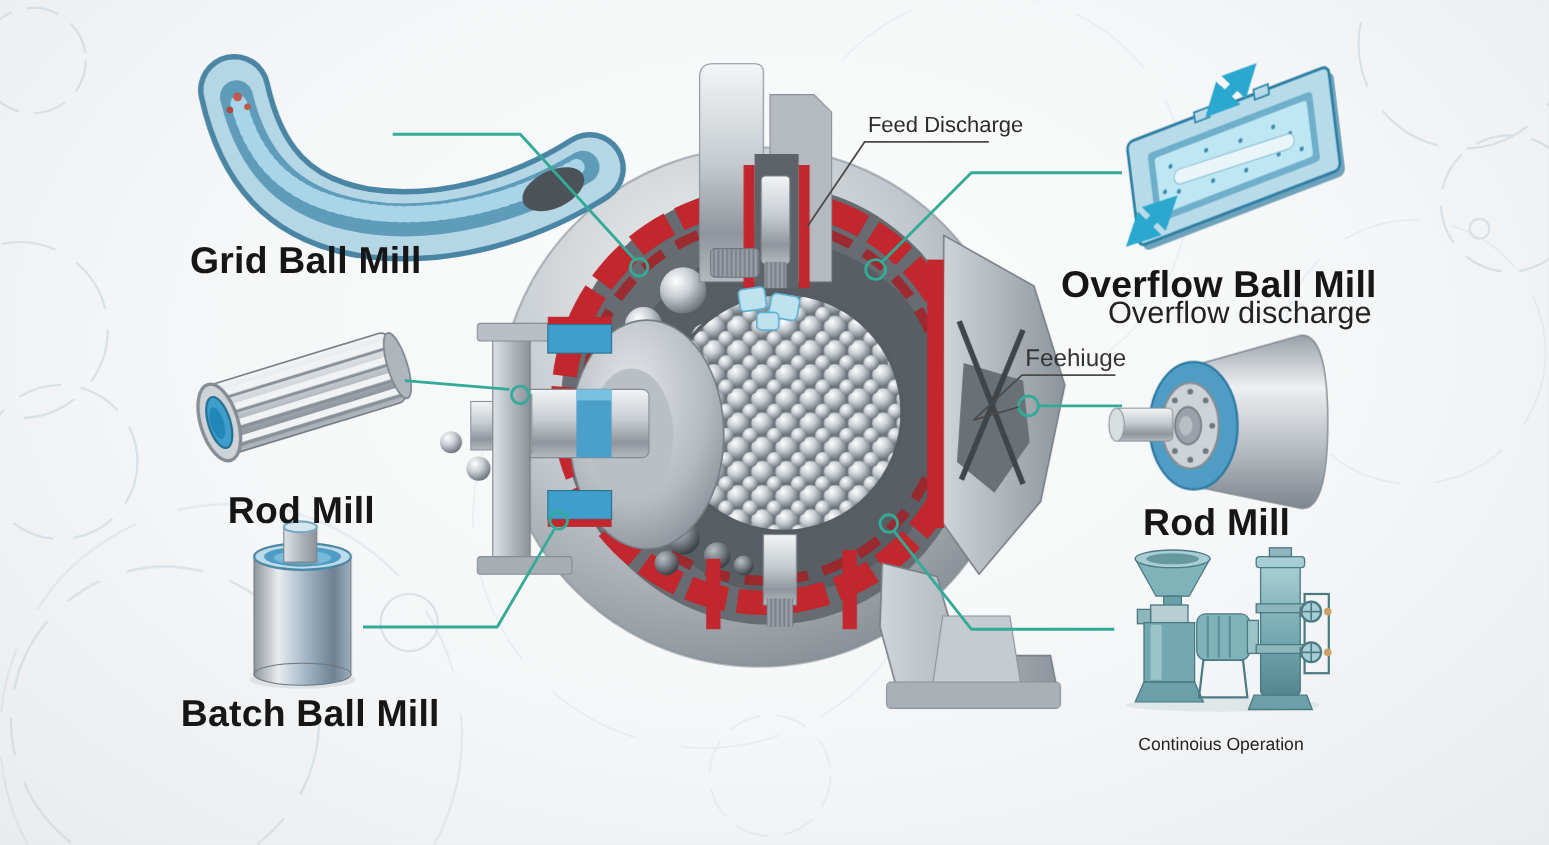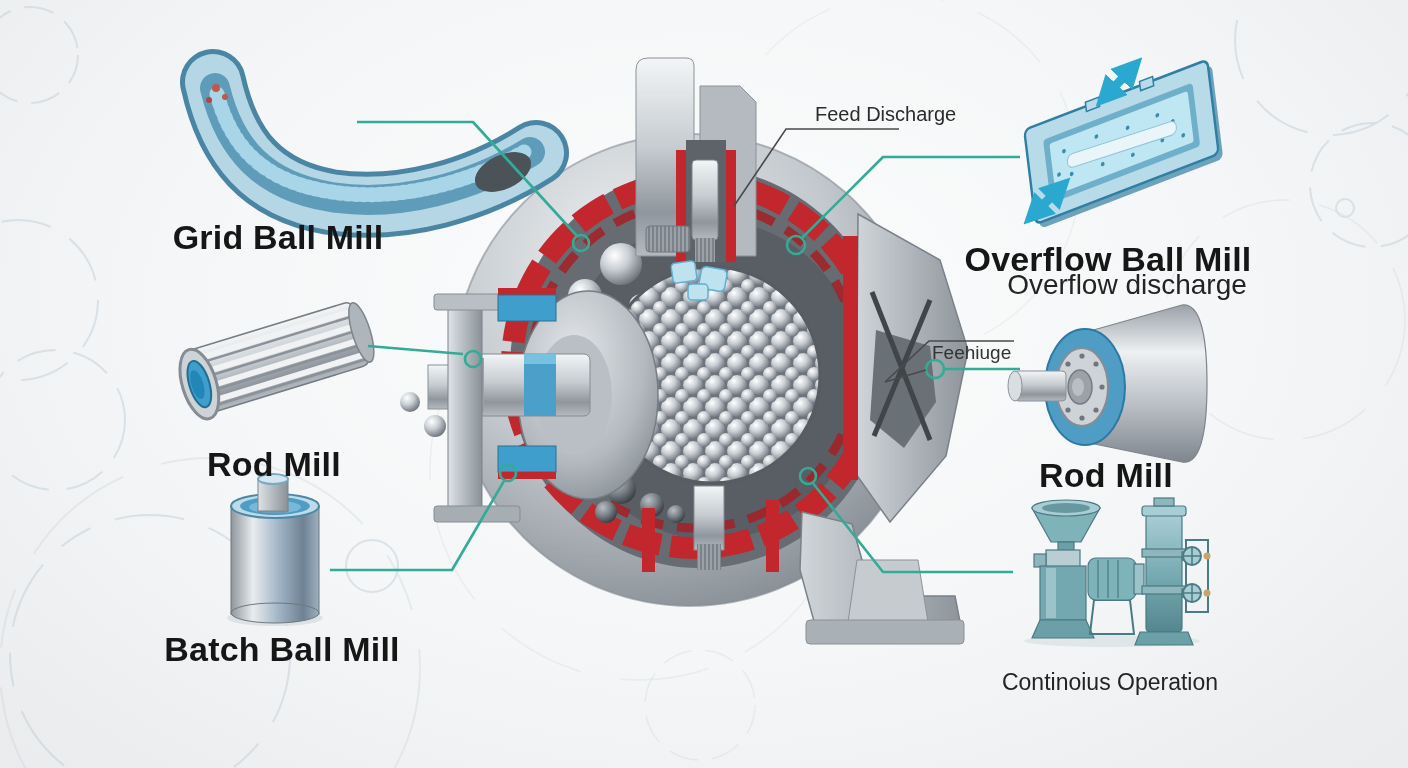--- a/index.html
+++ b/index.html
@@ -13,21 +13,21 @@
     position:absolute;transform:translateX(-50%);
     font-weight:700;font-size:34px;color:#161616;white-space:nowrap;letter-spacing:.2px;
   }
   .sub{
     position:absolute;transform:translateX(-50%);
     font-weight:400;font-size:28px;color:#232323;white-space:nowrap;
   }
   .ann{
     position:absolute;font-weight:400;font-size:20px;color:#2b2b2b;white-space:nowrap;
   }
-  .ann.small{font-size:19px;color:#333;margin-top:29px;}
+  .ann.small{font-size:22px;color:#333;}
   .title{
     position:absolute;left:703px;top:616px;transform:translateX(-50%);
     text-align:center;color:#1d3a5e;font-weight:700;font-size:36px;line-height:39px;letter-spacing:.6px;
     white-space:nowrap;
   }
 </style>
 </head>
 <body>
 
 <div class="stage">
@@ -368,21 +368,21 @@
     <path d="M1014,341 L929,341 L885,382 L926,370"></path>
   </g>
 </svg>
 
 <div class="lbl" style="left:278px;top:218px;">Grid Ball Mill</div>
 <div class="lbl" style="left:274px;top:445px;">Rod Mill</div>
 <div class="lbl" style="left:282px;top:630px;text-align:right;">Batch Ball Mill</div>
 <div class="lbl" style="left:1108px;top:224px;margin-top:16px;">Overflow Ball Mill</div>
 <div class="sub" style="left:1127px;top:269px;">Overflow discharge</div>
 <div class="lbl" style="left:1106px;top:456px;">Rod Mill</div>
-<div class="sub" style="left:1110px;top:669px;font-size:23px;">Continoius Operation</div>
-
-<div class="ann" style="left:789px;top:103px;margin-left:26px;">Feed Discharge</div>
+<div class="sub" style="left:1110px;top:669px;font-size:16px;">Continoius Operation</div>
+
+<div class="ann" style="left:789px;top:103px;">Feed Discharge</div>
 <div class="ann small" style="left:932px;top:313px;">Feehiuge</div>
 
 <div class="title">
 </div>
 
 </div>
 
 </body></html>

